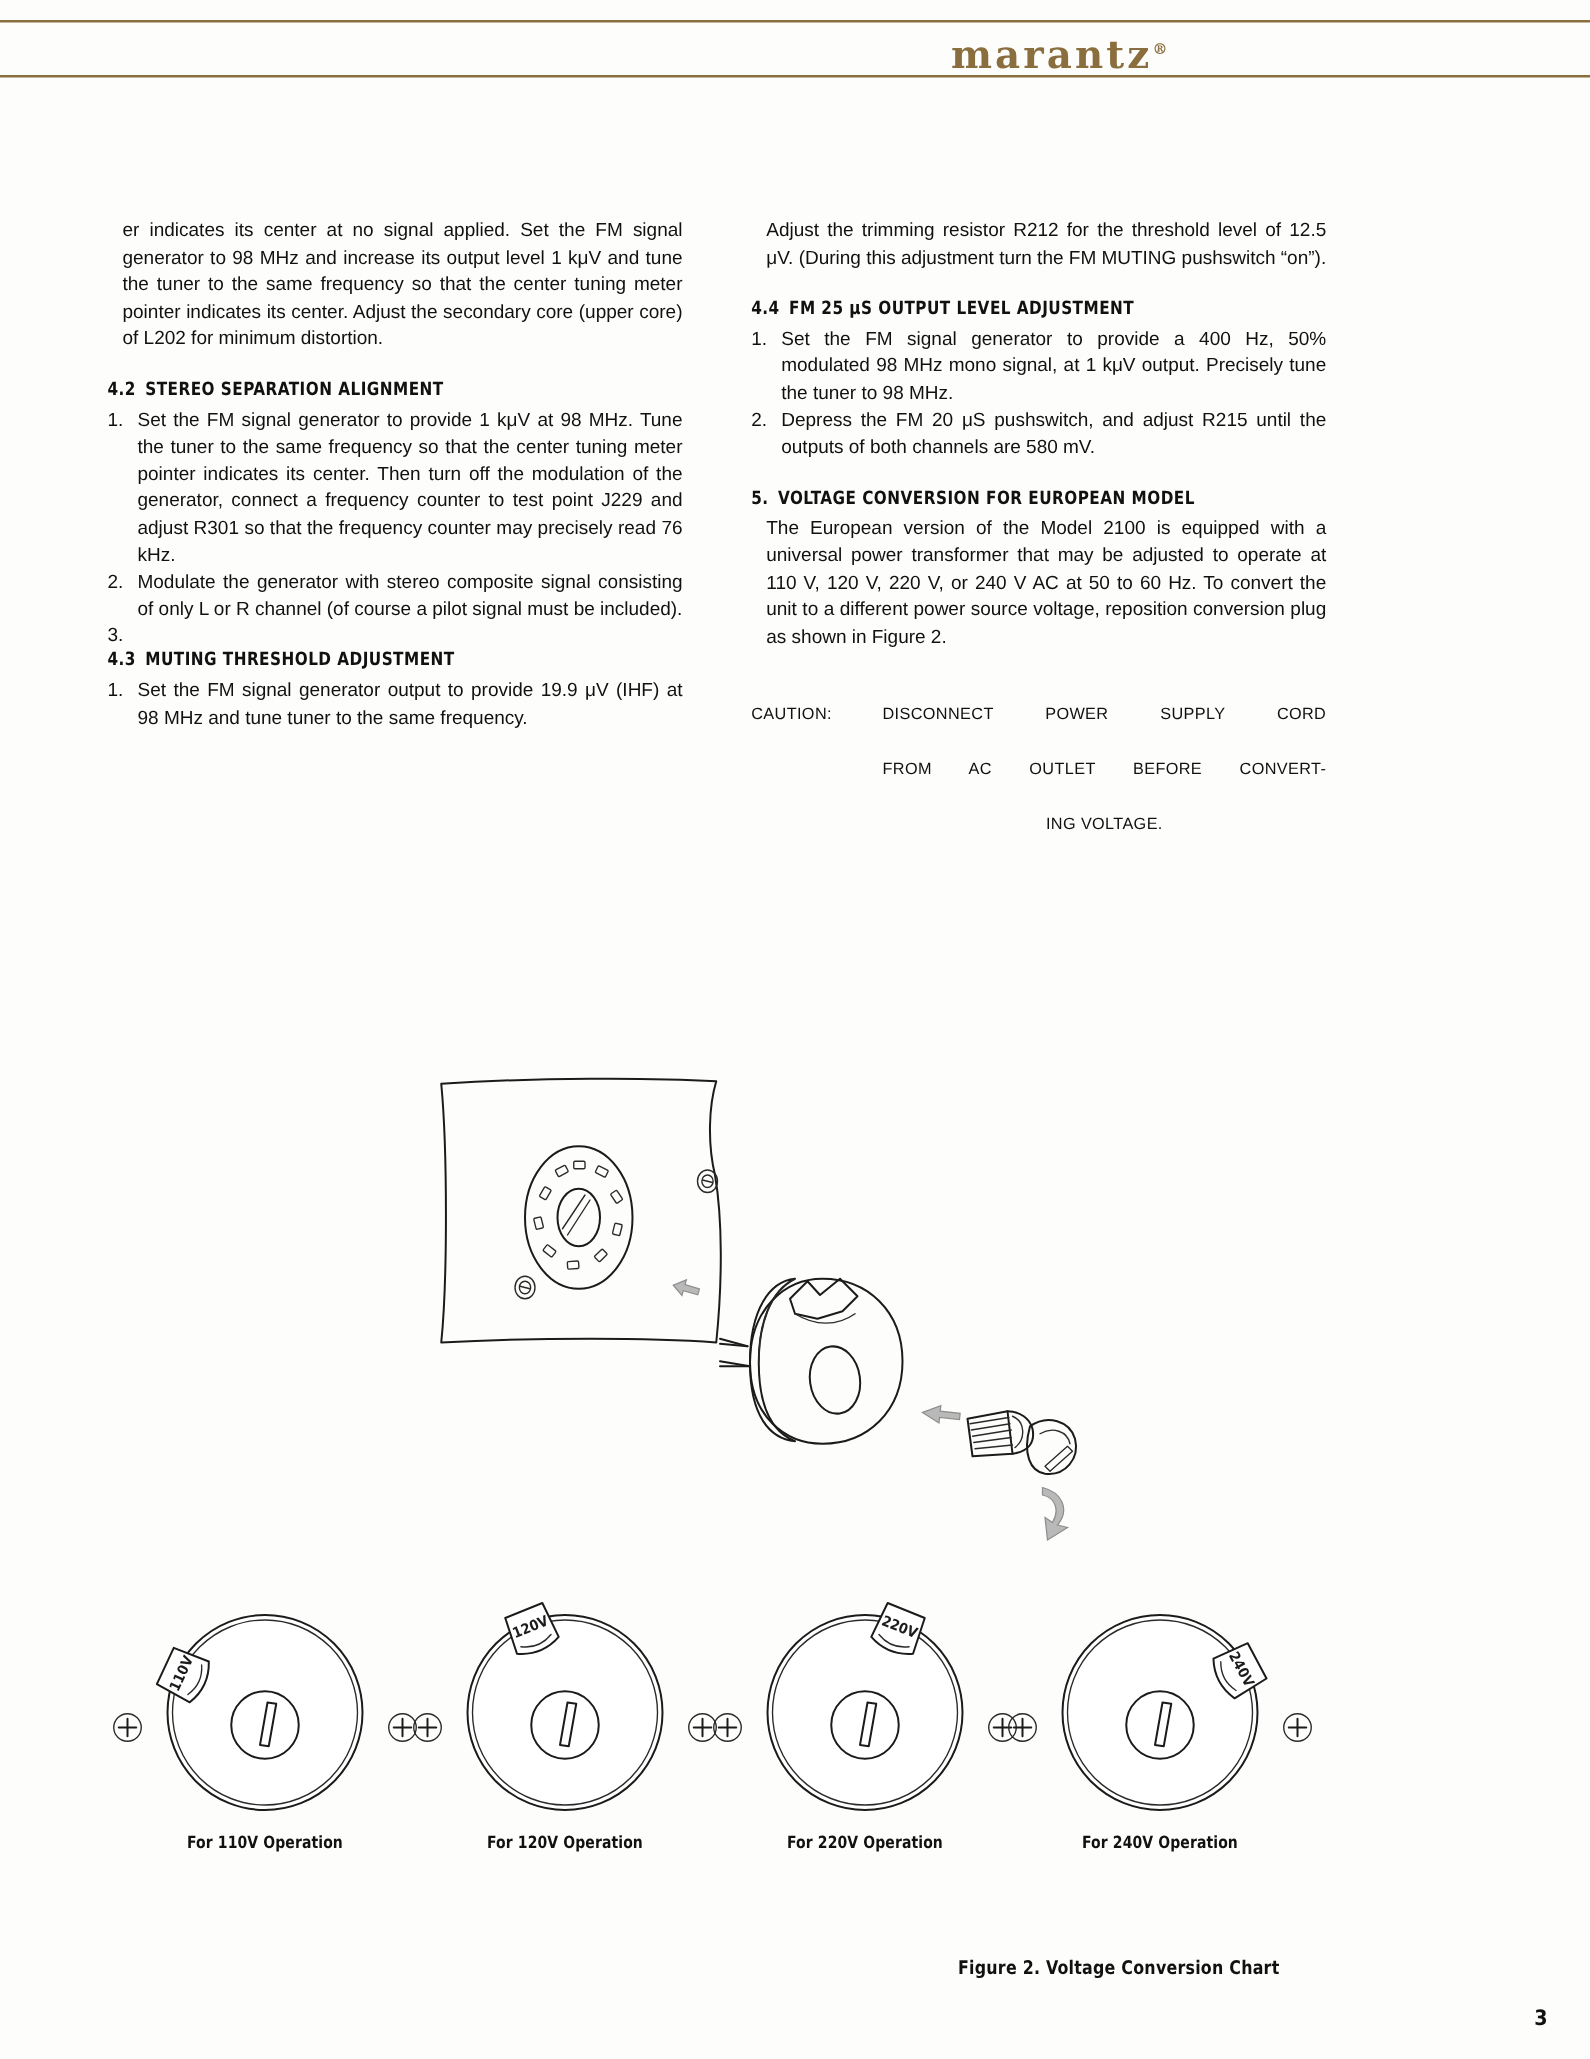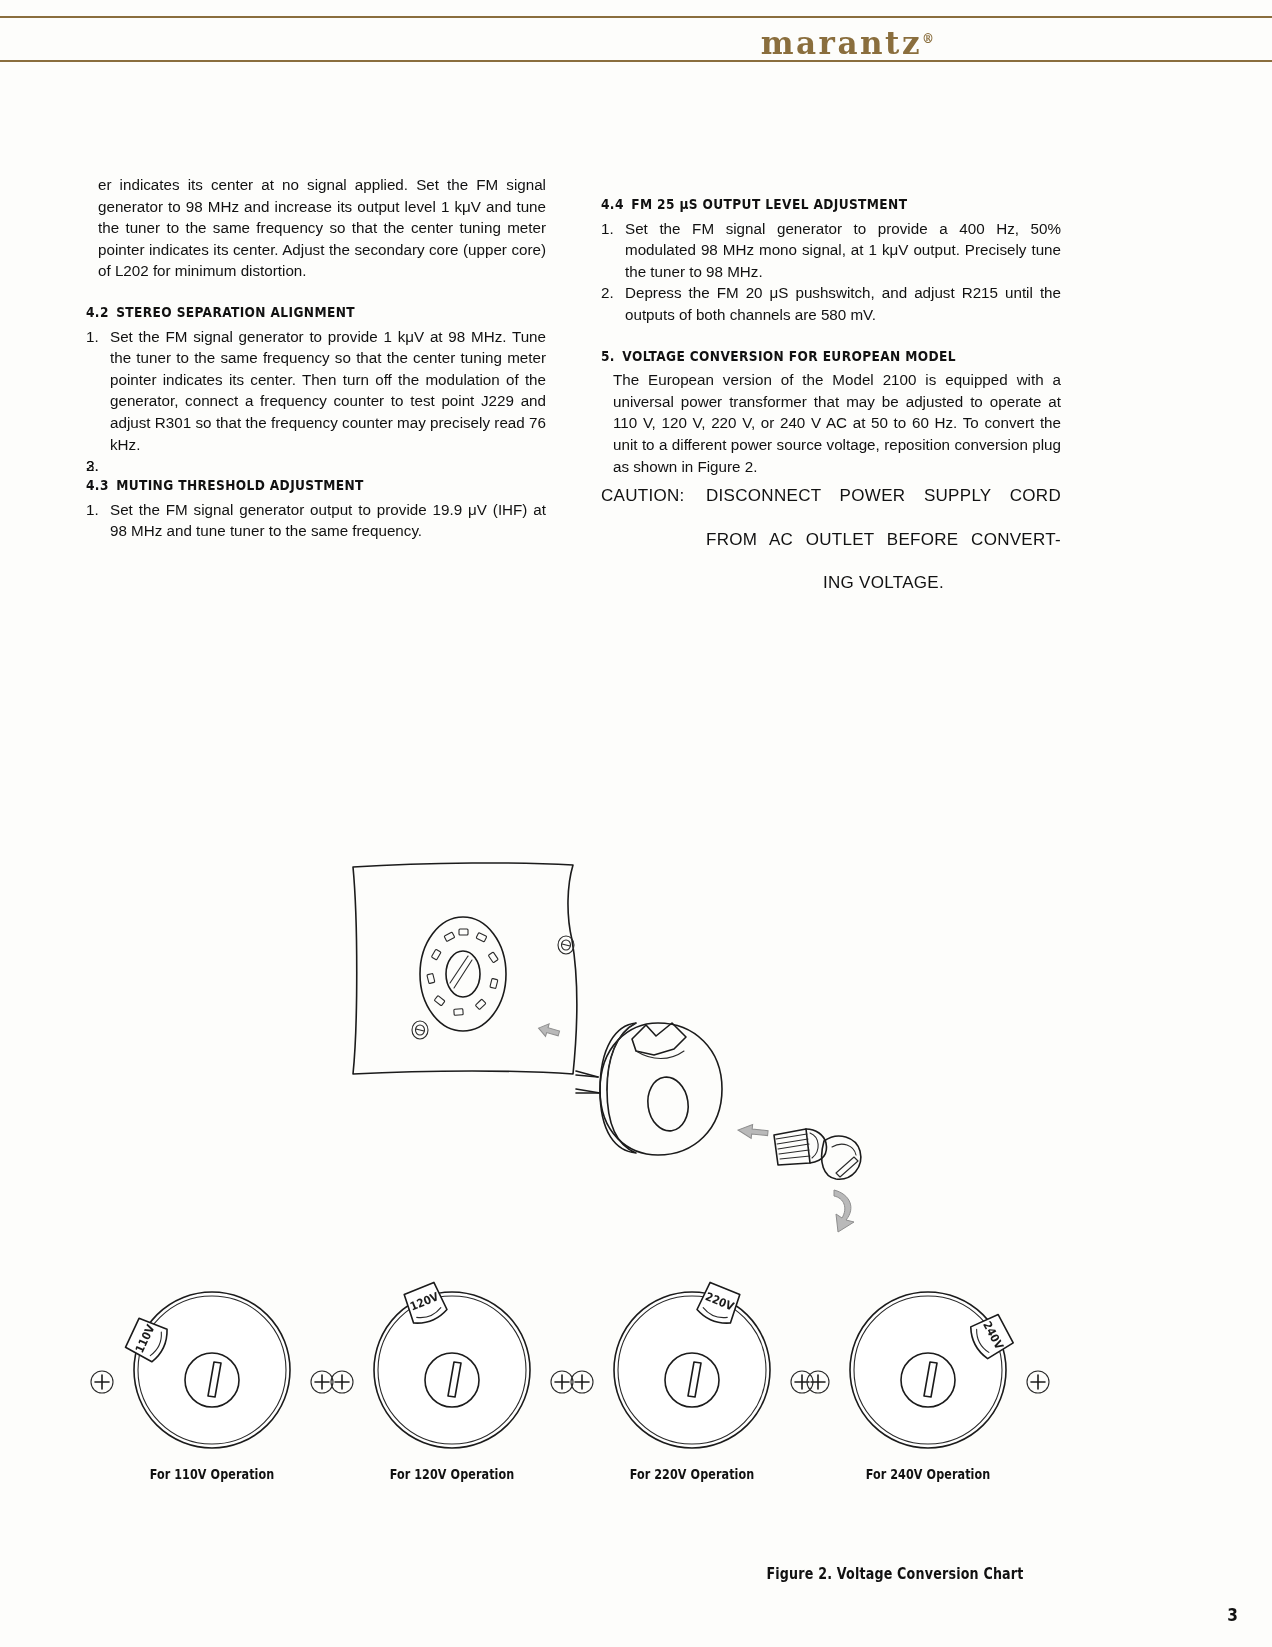--- a/index.html
+++ b/index.html
@@ -75,24 +75,24 @@
     padding-left:24px;
     margin:0 0 0 0;
     text-align:justify;
   }
   ol.steps li .mk{
     position:absolute;left:0;top:0;width:22px;
     text-align:left;
   }
 
   .caution{
-    margin-top:8px;
+    margin-top:40px;
     position:relative;
     padding-left:105px;
-    font-size:17px;
+    font-size:13px;
     line-height:21.8px;
     letter-spacing:0.3px;
   }
   .caution .ctitle{
     position:absolute;left:0;top:0;
     letter-spacing:0.3px;
   }
   .justline{
     display:block;
     text-align:justify;
@@ -156,39 +156,41 @@
   <h3 class="sec">
     <span class="num">4.2</span><span>STEREO SEPARATION ALIGNMENT</span>
   </h3>
   <ol class="steps">
     <li>
       <span class="mk">1.</span>
       <span>Set the FM signal generator to provide 1 kμV at 98 MHz. Tune the tuner to the same frequency so that the center tuning meter pointer indicates its center. Then turn off the modulation of the generator, connect a frequency counter to test point J229 and adjust R301 so that the frequency counter may precisely read 76 kHz.</span>
     </li>
     <li>
       <span class="mk">2.</span>
+      <span>Modulate the generator with stereo composite signal consisting of only L or R channel (of course a pilot signal must be included).</span>
     </li>
     <li>
       <span class="mk">3.</span>
     </li>
   </ol>
 
   <h3 class="sec">
     <span class="num">4.3</span><span>MUTING THRESHOLD ADJUSTMENT</span>
   </h3>
   <ol class="steps">
     <li>
       <span class="mk">1.</span>
       <span>Set the FM signal generator output to provide 19.9 μV (IHF) at 98 MHz and tune tuner to the same frequency.</span>
     </li>
   </ol>
 </div>
 
 <div class="col right">
 
+  <p class="body">Adjust the trimming resistor R212 for the threshold level of 12.5 μV. (During this adjustment turn the FM MUTING pushswitch “on”).</p>
 
   <h3 class="sec">
     <span class="num">4.4</span><span>FM 25 μS OUTPUT LEVEL ADJUSTMENT</span>
   </h3>
   <ol class="steps">
     <li>
       <span class="mk">1.</span>
       <span>Set the FM signal generator to provide a 400 Hz, 50% modulated 98 MHz mono signal, at 1 kμV output. Precisely tune the tuner to 98 MHz.</span>
     </li>
     <li>

